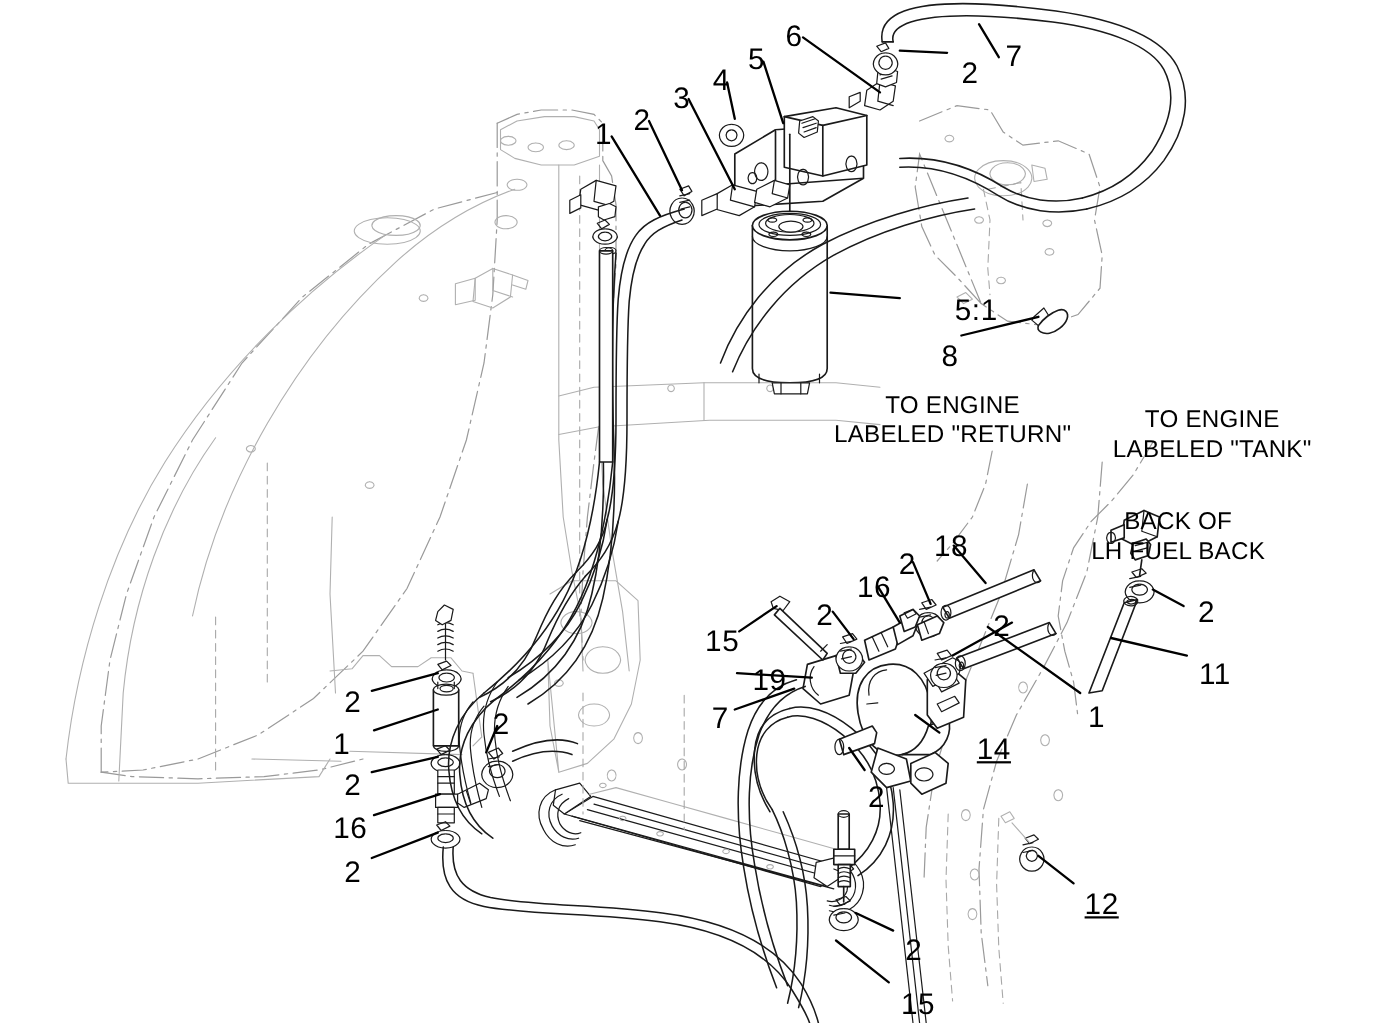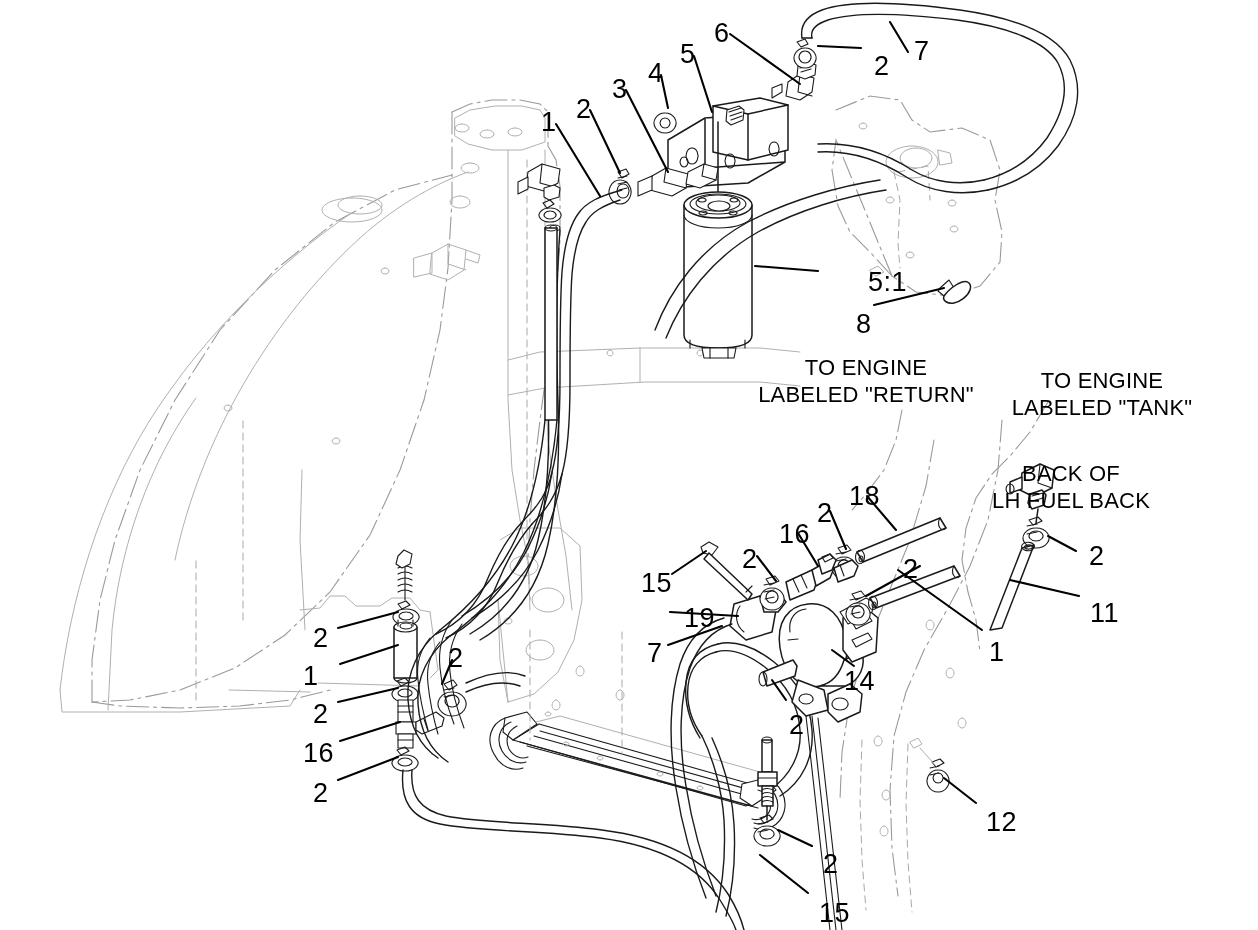--- a/index.html
+++ b/index.html
@@ -513,29 +513,29 @@
       <div class="cal num" style="left: 817px; top: 500px;">2</div>
       <div class="cal num" style="left: 779px; top: 521px;">16</div>
       <div class="cal num" style="left: 742px; top: 546px;">2</div>
       <div class="cal num" style="left: 1089px; top: 543px;">2</div>
       <div class="cal num" style="left: 903px; top: 556px;">2</div>
       <div class="cal num" style="left: 641px; top: 570px; text-align: center;">15</div>
       <div class="cal num" style="left: 1090px; top: 600px;">11</div>
       <div class="cal num" style="left: 641px; top: 605px; margin-left: 43px;">19</div>
       <div class="cal num" style="left: 989px; top: 639px;">1</div>
       <div class="cal num" style="left: 647px; top: 640px;">7</div>
-      <div class="cal num" style="left: 844px; top: 668px;">14</div>
+      <div class="cal num" style="left: 888px; top: 668px; text-decoration: underline;">14</div>
       <div class="cal num" style="left: 789px; top: 712px;">2</div>
       <div class="cal num" style="left: 313px; top: 625px;">2</div>
       <div class="cal num" style="left: 303px; top: 663px;">1</div>
       <div class="cal num" style="left: 448px; top: 645px;">2</div>
       <div class="cal num" style="left: 313px; top: 701px;">2</div>
       <div class="cal num" style="left: 303px; top: 740px;">16</div>
       <div class="cal num" style="left: 313px; top: 780px;">2</div>
-      <div class="cal num" style="left: 986px; top: 809px;">12</div>
+      <div class="cal num" style="left: 986px; top: 809px; text-decoration: underline;">12</div>
       <div class="cal num" style="left: 823px; top: 851px;">2</div>
       <div class="cal num" style="left: 819px; top: 900px;">15</div>
     </div>
 <div id="note-layer">
       <div class="cal note" style="left: 866px; top: 355px; transform: translateX(-50%);">
         <div>TO ENGINE</div>
         <div>LABELED "RETURN"</div>
       </div>
       <div class="cal note" style="left: 1102px; top: 368px; transform: translateX(-50%);">
         <div>TO ENGINE</div>

